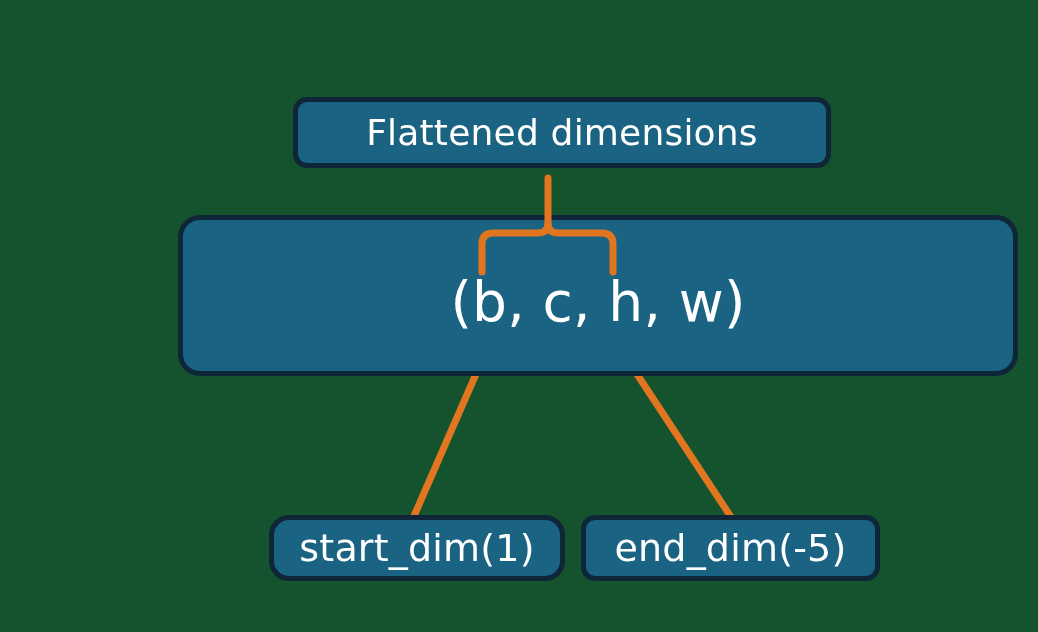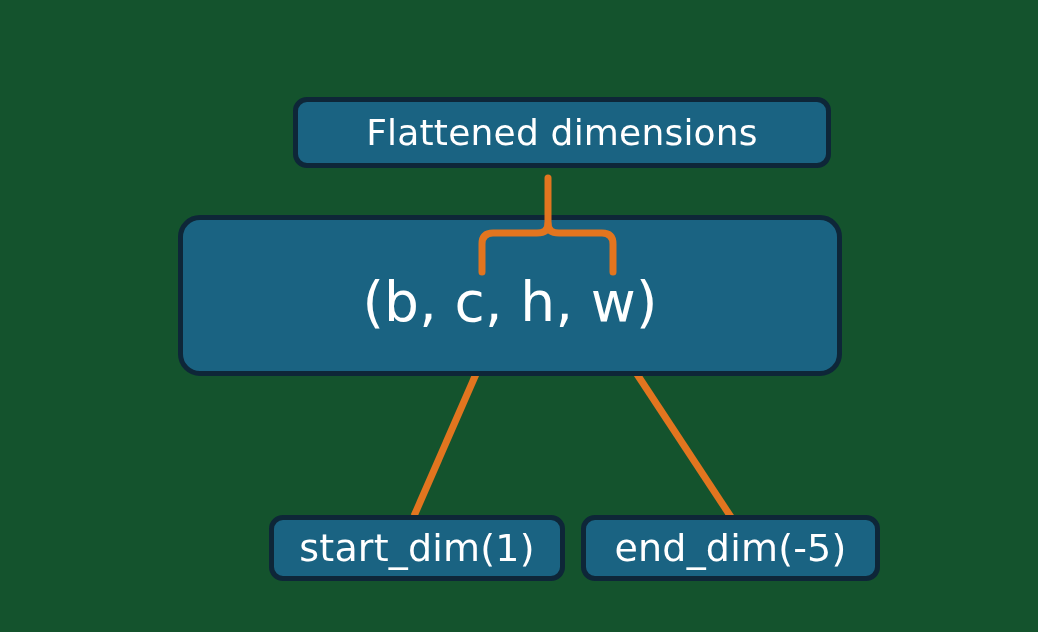--- a/index.html
+++ b/index.html
@@ -34,36 +34,36 @@
     left: 293px;
     top: 97px;
     width: 538px;
     height: 71px;
     border-radius: 14px;
     font-size: 36px;
   }
   #node-shape {
     left: 178px;
     top: 215px;
-    width: 664px;
+    width: 840px;
     height: 161px;
     border-radius: 22px;
     font-size: 55px;
     align-items: center;
   }
   #node-shape .node-label {
     position: relative;
     top: 6px;
   }
   #node-startdim {
     left: 269px;
     top: 515px;
     width: 296px;
     height: 66px;
-    border-radius: 14px;
+    border-radius: 20px;
     font-size: 38px;
   }
   #node-enddim {
     left: 581px;
     top: 515px;
     width: 299px;
     height: 66px;
     border-radius: 14px;
     font-size: 38px;
   }

